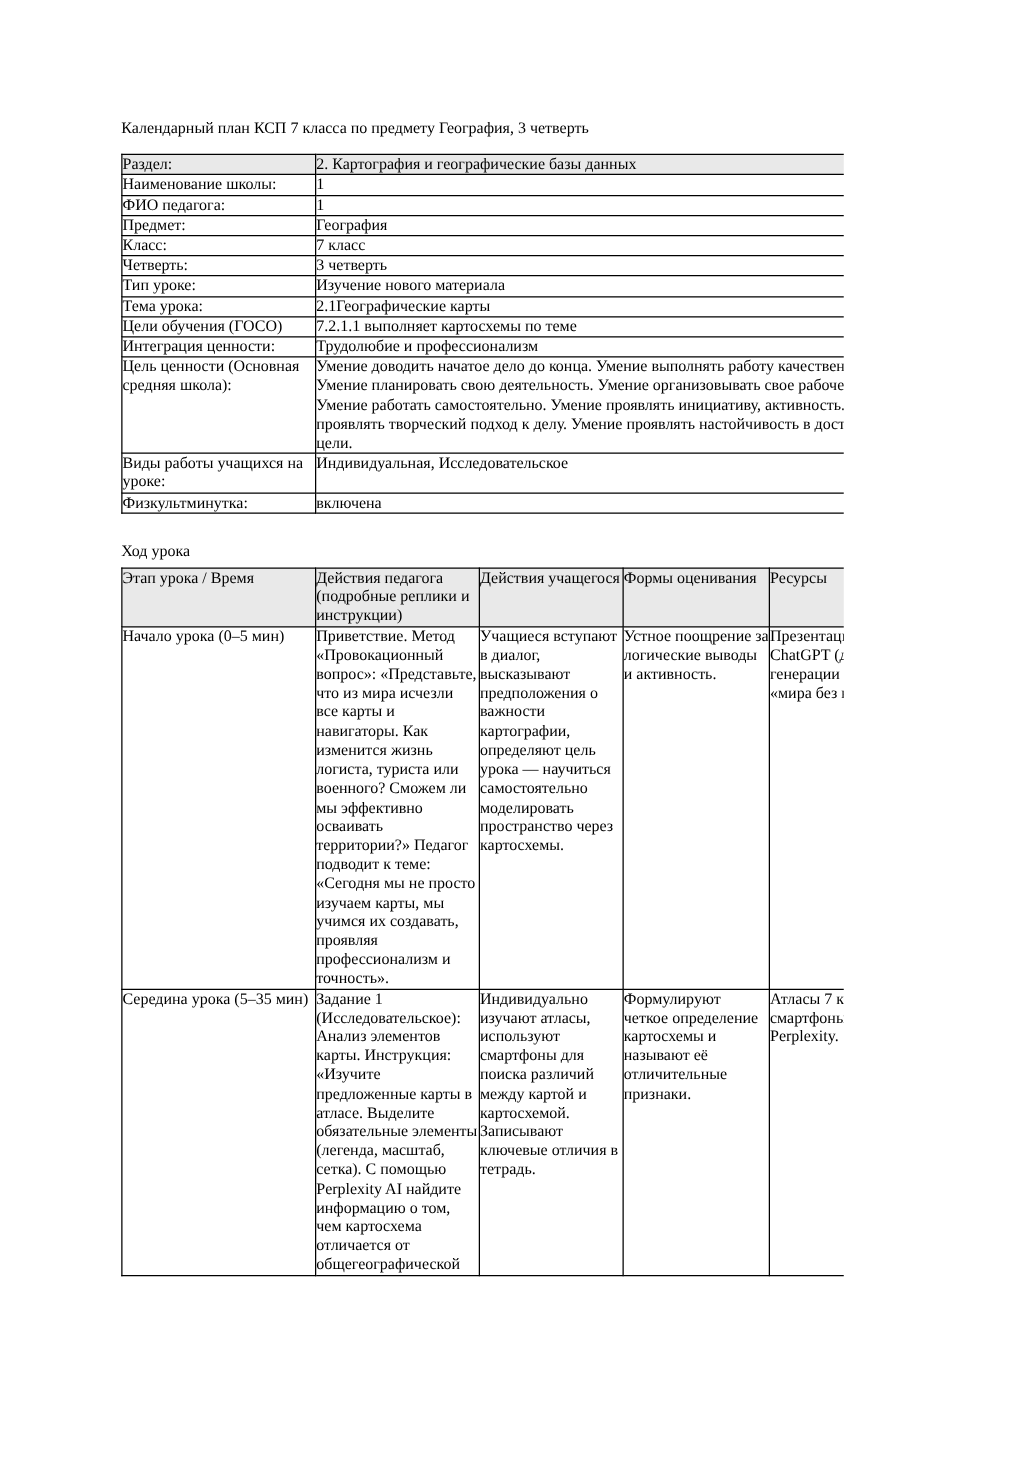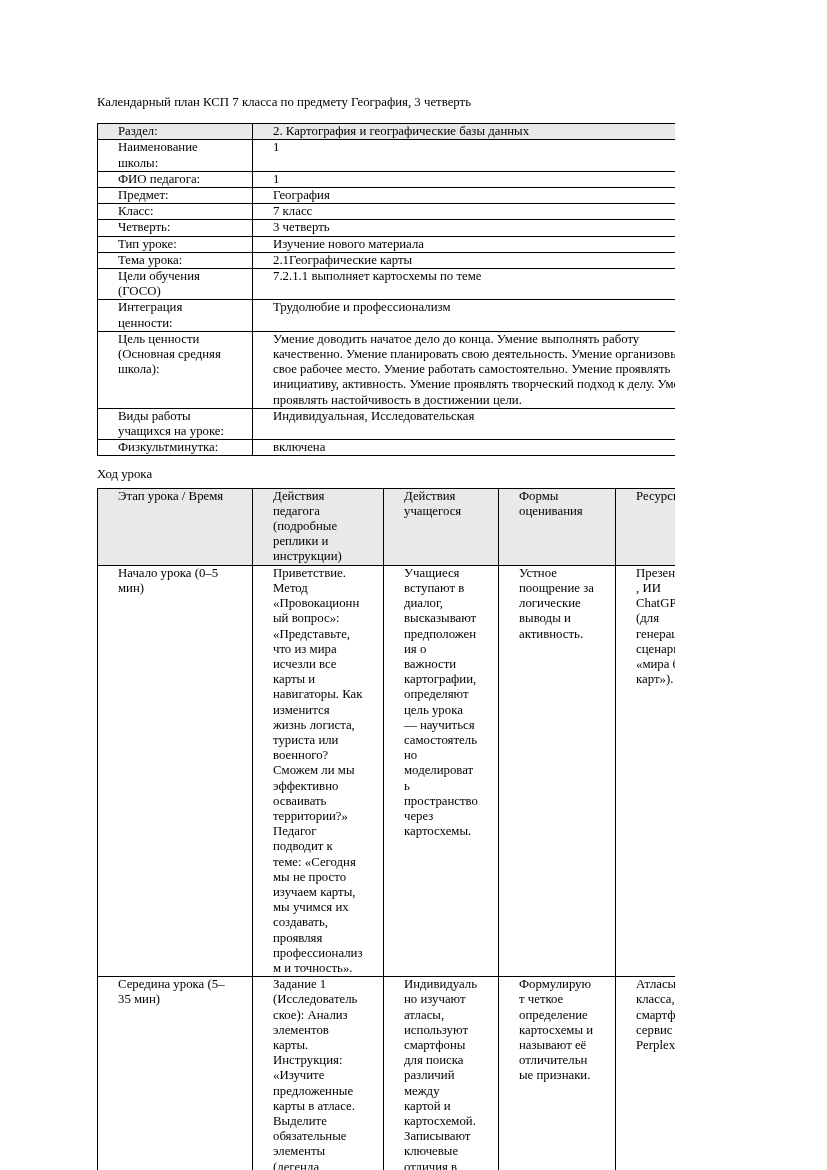--- a/index.html
+++ b/index.html
@@ -32,32 +32,32 @@
   .doc-title {
     margin: 0 0 13px 0;
   }
   table {
     border-collapse: collapse;
     table-layout: fixed;
     width: 630px;
   }
   td, th {
     border: 1px solid var(--border, #000000);
-    padding: 0 20px;
+    padding: 0 0;
     vertical-align: top;
     text-align: left;
     font-weight: normal;
     word-wrap: break-word;
     overflow-wrap: break-word;
   }
   tr.shaded td, tr.shaded th {
     background: var(--header-bg, #e9e9e9);
   }
   .section-heading {
-    margin: 11px 0 5px 0;
+    margin: 23px 0 5px 0;
   }
   
   .info-table col.c-label  { width: 155px; }
   .info-table col.c-value  { width: 475px; }
   
   .lesson-table col.c-stage      { width: 155px; }
   .lesson-table col.c-teacher    { width: 131px; }
   .lesson-table col.c-student    { width: 115px; }
   .lesson-table col.c-assessment { width: 117px; }
   .lesson-table col.c-resources  { width: 112px; }
@@ -115,21 +115,21 @@
         <tr>
           <td>Интеграция ценности:</td>
           <td>Трудолюбие и профессионализм</td>
         </tr>
         <tr>
           <td>Цель ценности (Основная средняя школа):</td>
           <td>Умение доводить начатое дело до конца. Умение выполнять работу качественно. Умение планировать свою деятельность. Умение организовывать свое рабочее место. Умение работать самостоятельно. Умение проявлять инициативу, активность. Умение проявлять творческий подход к делу. Умение проявлять настойчивость в достижении цели.</td>
         </tr>
         <tr>
           <td>Виды работы учащихся на уроке:</td>
-          <td>Индивидуальная, Исследовательская</td>
+          <td>Индивидуальная, Исследовательское</td>
         </tr>
         <tr>
           <td>Физкультминутка:</td>
           <td>включена</td>
         </tr>
       </tbody>
     </table>
 
     <p class="section-heading">Ход урока</p>
 

